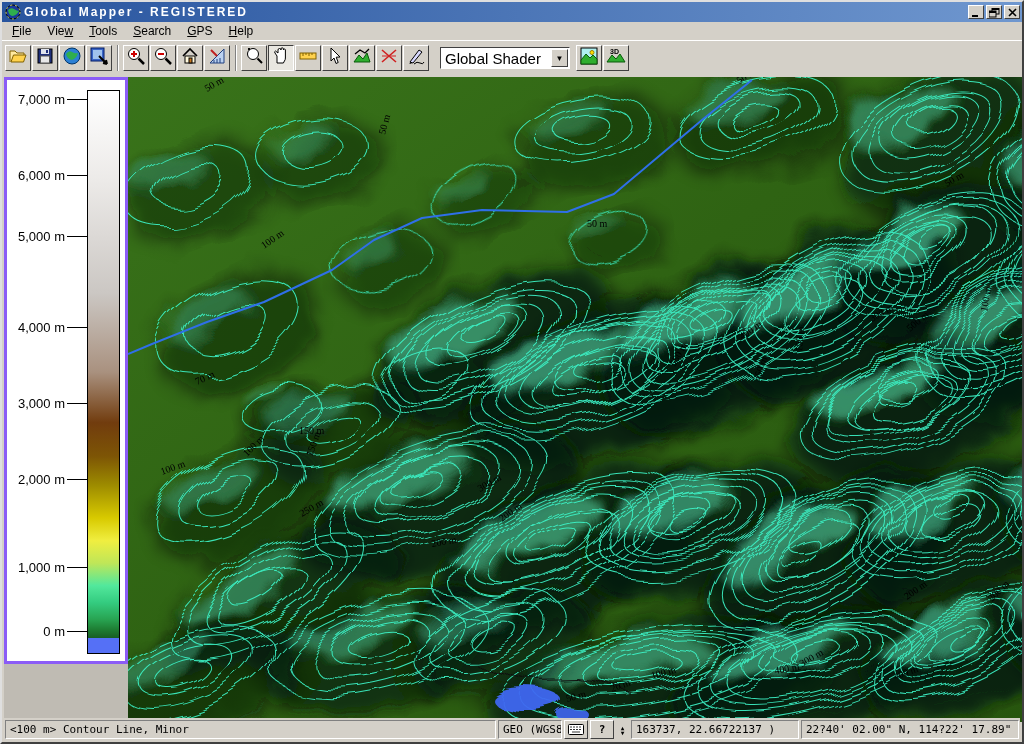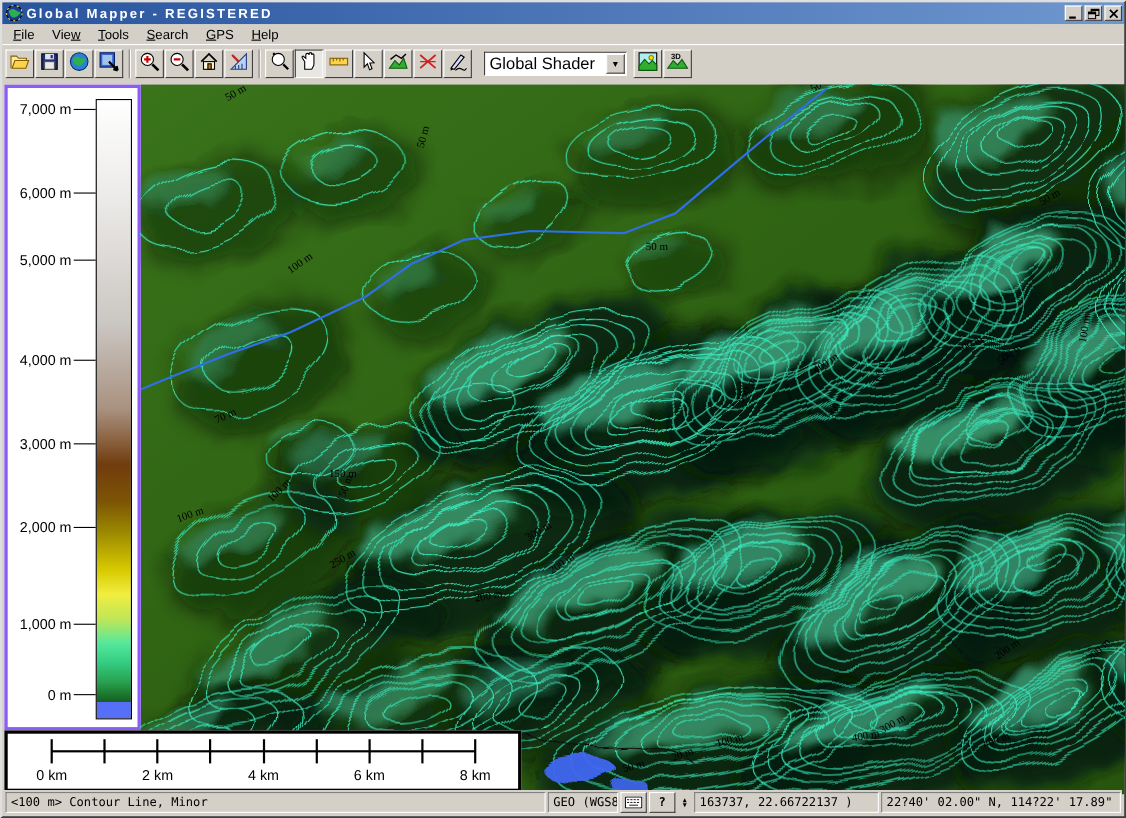--- a/index.html
+++ b/index.html
@@ -583,37 +583,20 @@
         </div>
         <div class="legend-row" style="top: 487px;">
           <span class="lab">1,000 m</span>
           <span class="tick"></span>
         </div>
         <div class="legend-row" style="top: 551px;">
           <span class="lab">0 m</span>
           <span class="tick"></span>
         </div>
       </div>
-    <div class="scalebar">
-      <div class="sb-line"></div>
-    <div class="sb-tick" style="left: 39px;"></div>
-        <div class="sb-tick" style="left: 87.125px;"></div>
-        <div class="sb-tick" style="left: 135.25px;"></div>
-        <div class="sb-tick" style="left: 183.375px;"></div>
-        <div class="sb-tick" style="left: 231.5px;"></div>
-        <div class="sb-tick" style="left: 279.625px;"></div>
-        <div class="sb-tick" style="left: 327.75px;"></div>
-        <div class="sb-tick" style="left: 375.875px;"></div>
-        <div class="sb-tick" style="left: 424px;"></div>
-        <span class="sb-lab" style="left: 40px;">0 km</span>
-        <span class="sb-lab" style="left: 136.25px;">2 km</span>
-        <span class="sb-lab" style="left: 232.5px;">4 km</span>
-        <span class="sb-lab" style="left: 328.75px;">6 km</span>
-        <span class="sb-lab" style="left: 425px;">8 km</span>
-      </div>
   </div>
 
   <div class="statusbar">
     <div class="spanel" style="flex:1">
         <span>&lt;100 m&gt; Contour Line, Minor</span>
       </div>
     <div class="spanel" style="width:64px">
         <span>GEO (WGS8</span>
       </div>
     <div class="sbtn">

